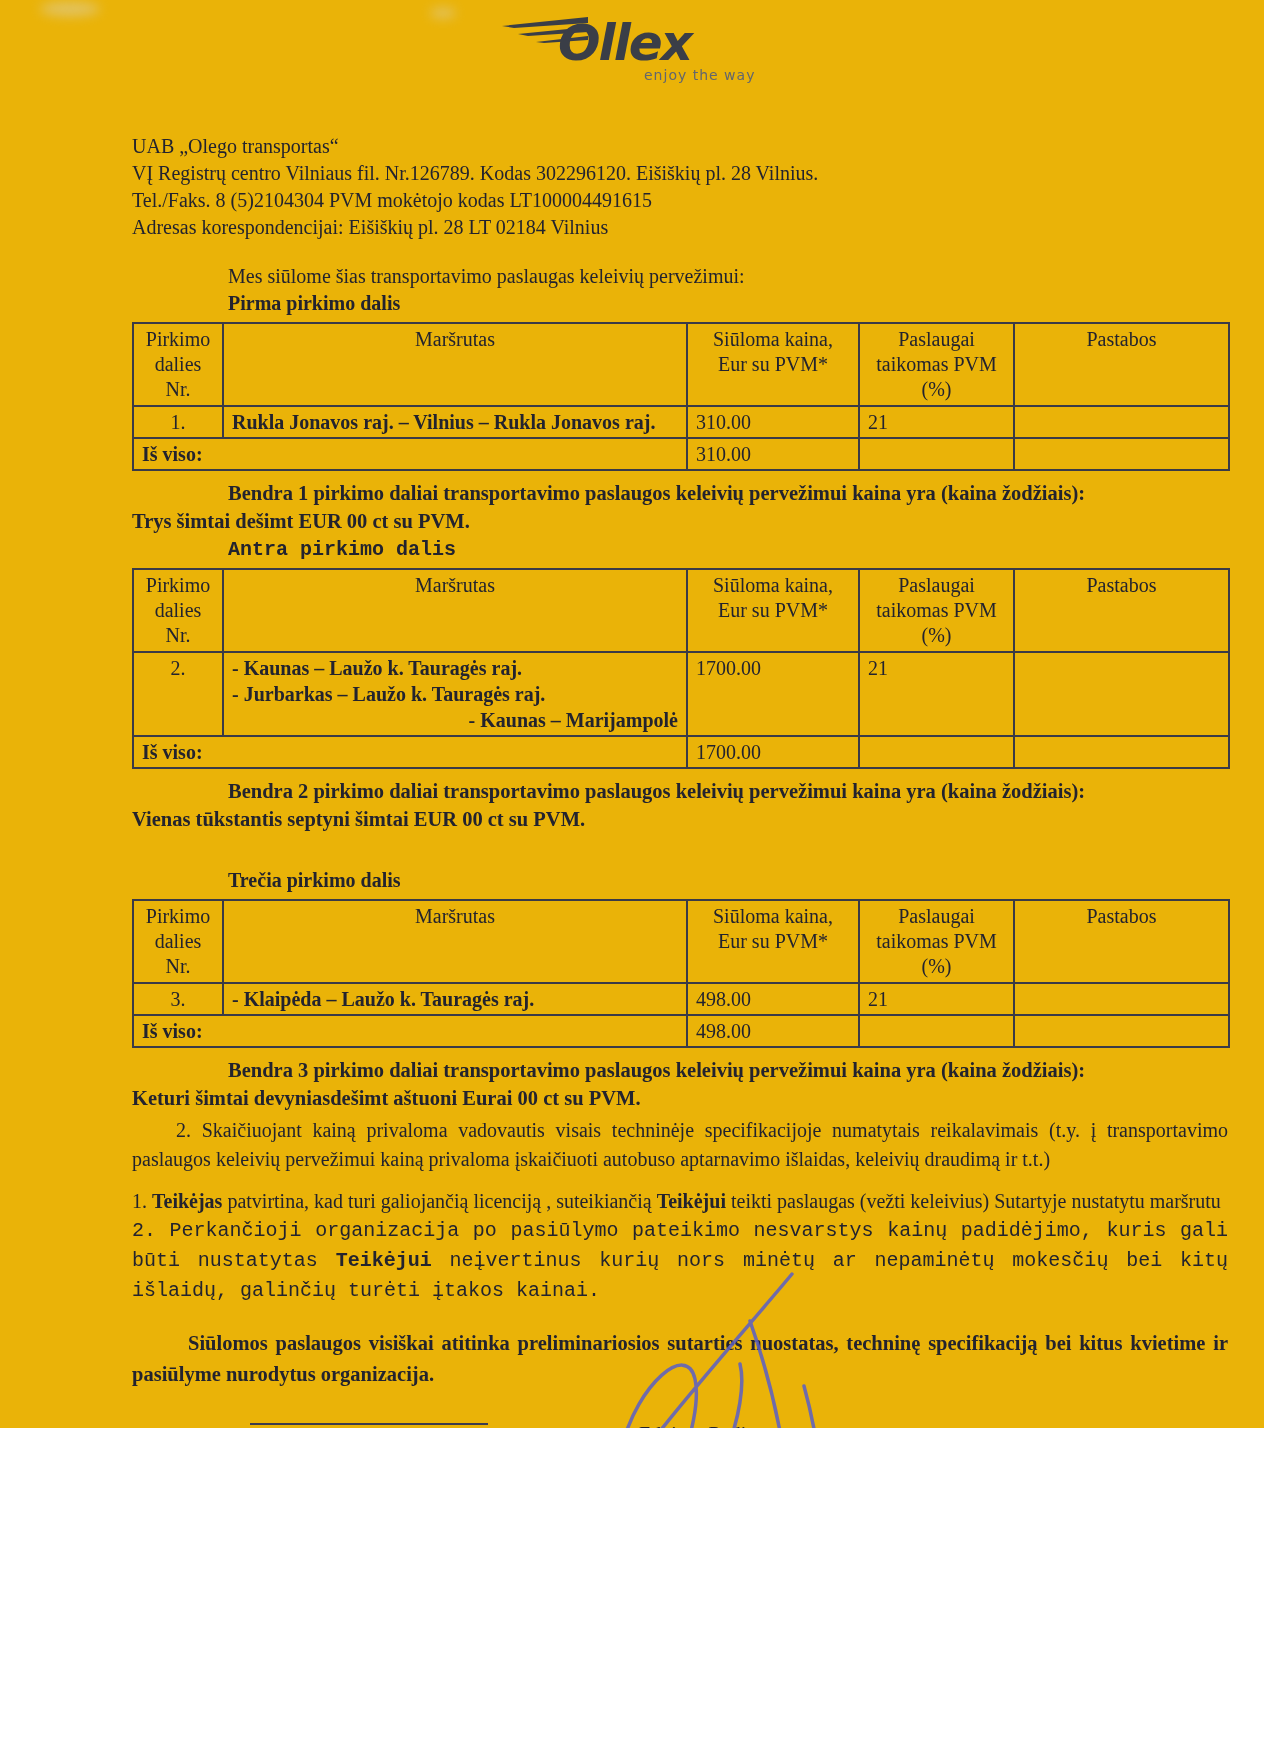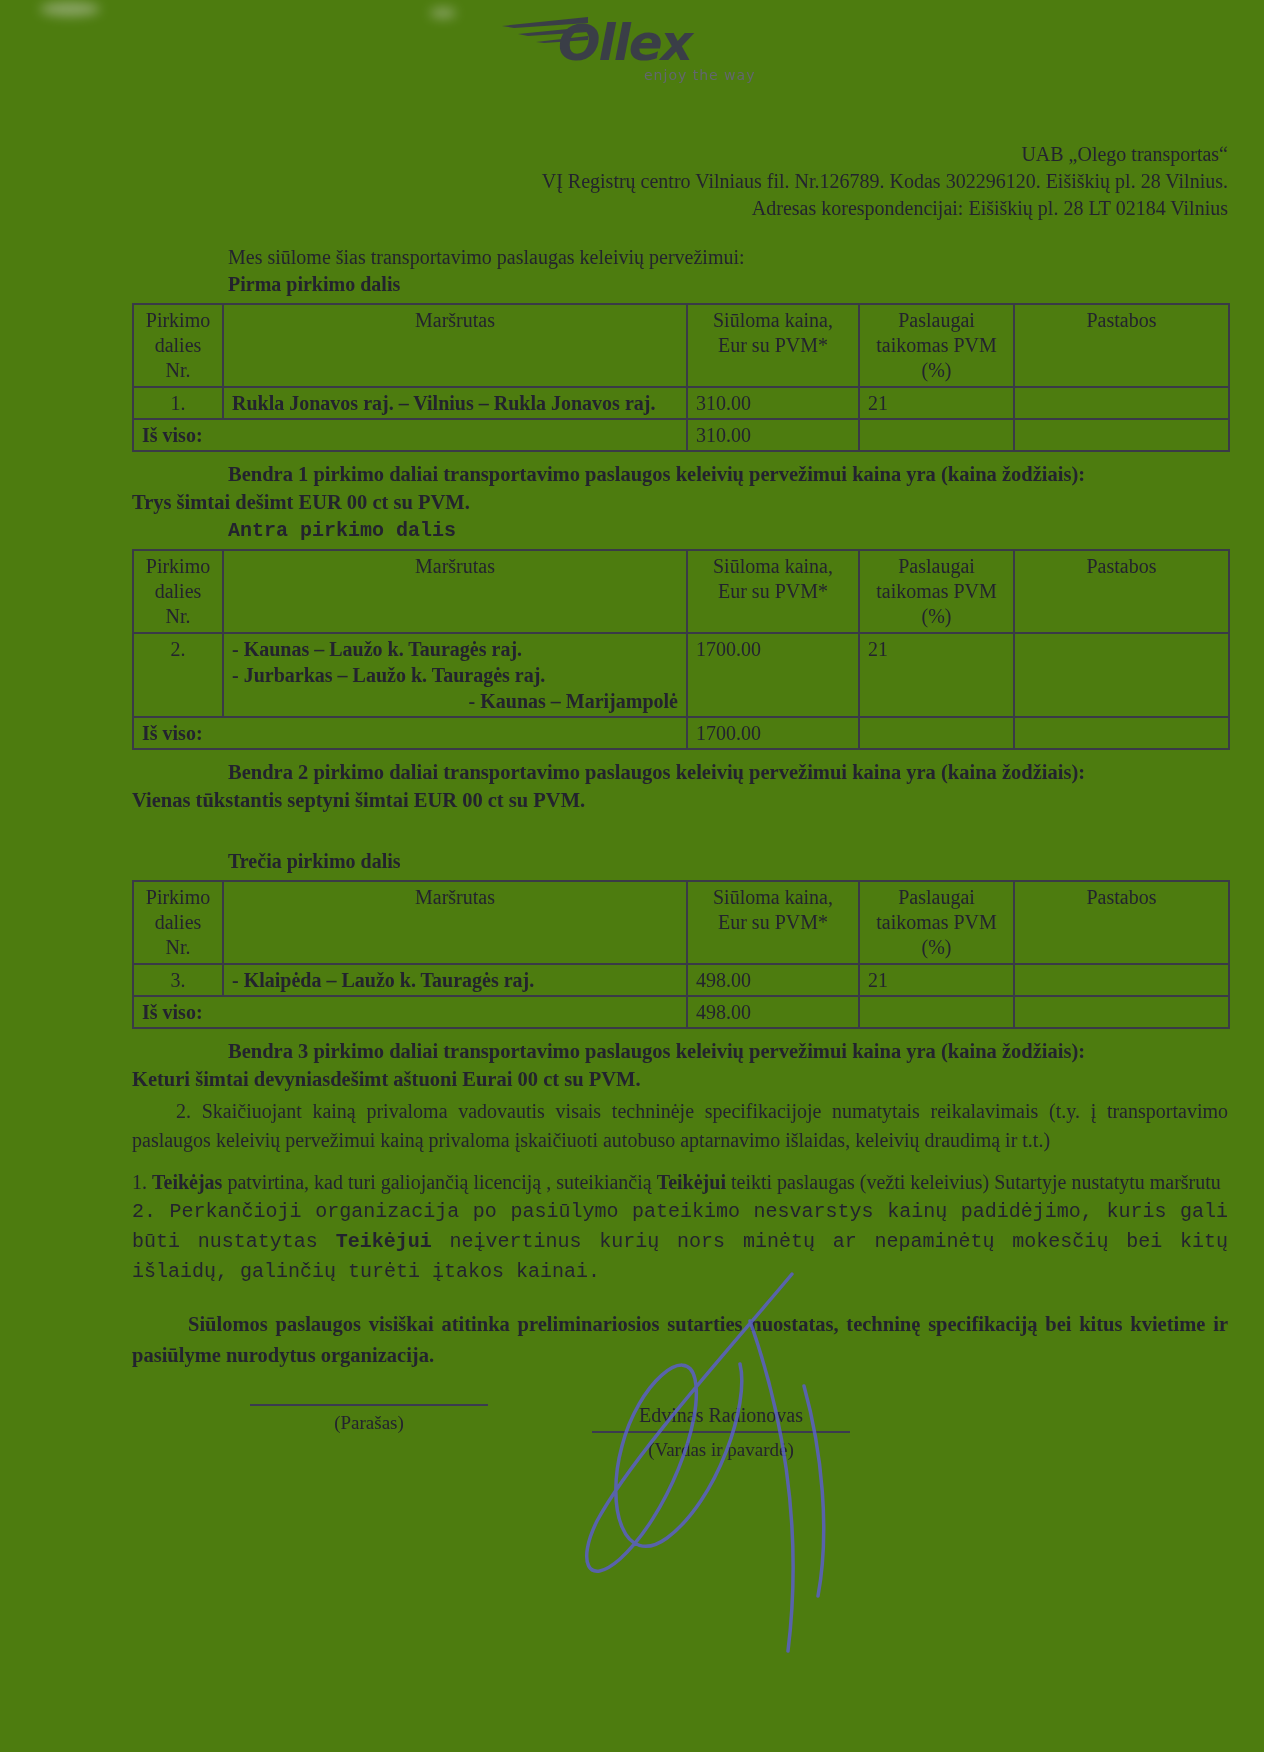--- a/index.html
+++ b/index.html
@@ -1,33 +1,33 @@
 <!DOCTYPE html>
 <html lang="lt"><head>
 <meta charset="utf-8">
 <style>
   * { margin:0; padding:0; box-sizing:border-box; }
   html,body { background:#ffffff; }
   .page {
-    width:1264px; height:1752px; position:relative; overflow:hidden;
-    background:#4d7c0f;
+    width:1264px; height:1428px; position:relative; overflow:hidden;
+    background:#eab308;
     color:#23232e;
     font-family:"Liberation Serif","DejaVu Serif",serif;
     font-size:20px;
   }
   .content { padding:16px 36px 0 132px; width:1264px; }
 
   
   .smudge { position:absolute; background:#d8d8d4; filter:blur(6px); opacity:.45; border-radius:50%; }
 
   
   .logo-wrap { width:280px; margin:4px auto 0 auto; text-align:center; }
 
   
-  .org-header { text-align:right; line-height:27px; margin-top:32px; font-size:20px; }
+  .org-header { text-align:left; line-height:27px; margin-top:24px; font-size:20px; }
 
   
   .intro { margin-top:22px; margin-left:96px; line-height:27px; }
   .section-title { margin-left:96px; font-weight:bold; line-height:27px; }
 
   
   table.pricing { width:1096px; border-collapse:collapse; margin-top:5px; margin-bottom:8px; table-layout:fixed; }
   table.pricing th, table.pricing td { border:2px solid #3a3a47; }
   table.pricing th {
     font-weight:normal; text-align:center; vertical-align:top;
@@ -79,20 +79,21 @@
       <text x="62" y="56" font-family="DejaVu Sans, sans-serif" font-size="50" font-weight="bold" font-style="italic" letter-spacing="-2" fill="#3a3e47">Ollex</text>
       <text x="148" y="76" font-family="DejaVu Sans, sans-serif" font-size="14" letter-spacing="1" fill="#62666e">enjoy the way</text>
     </svg>
   </div>
 
   <div class="content">
 
     <div class="org-header">
       <div>UAB „Olego transportas“</div>
       <div>VĮ Registrų centro Vilniaus fil. Nr.126789. Kodas 302296120. Eišiškių pl. 28 Vilnius.</div>
+      <div>Tel./Faks. 8 (5)2104304 PVM mokėtojo kodas LT100004491615</div>
       <div>Adresas korespondencijai: Eišiškių pl. 28 LT 02184 Vilnius</div>
     </div>
 
     <div class="intro">Mes siūlome šias transportavimo paslaugas keleivių pervežimui:</div>
     <div class="section-title">Pirma pirkimo dalis</div>
 
     <table class="pricing">
       <colgroup>
           <col style="width:90px">
           <col style="width:464px">

